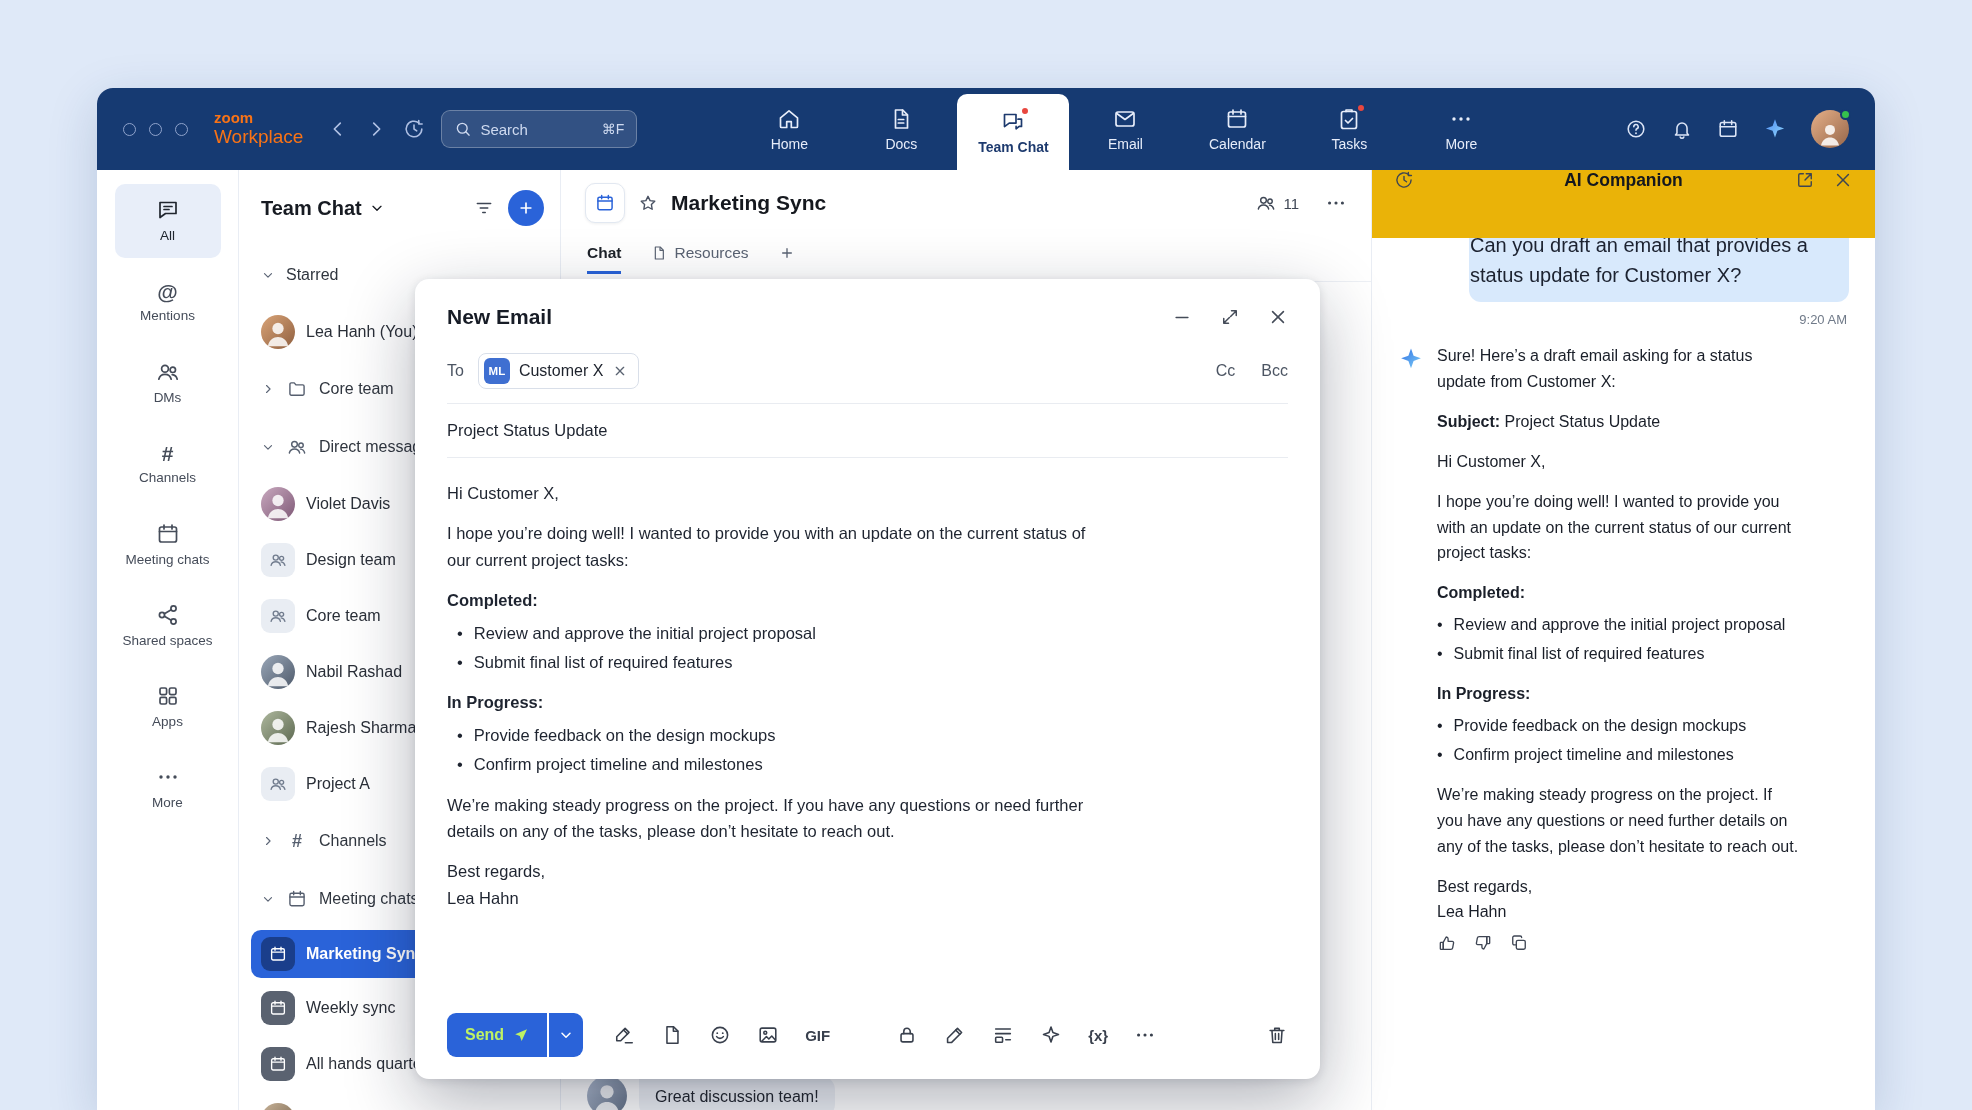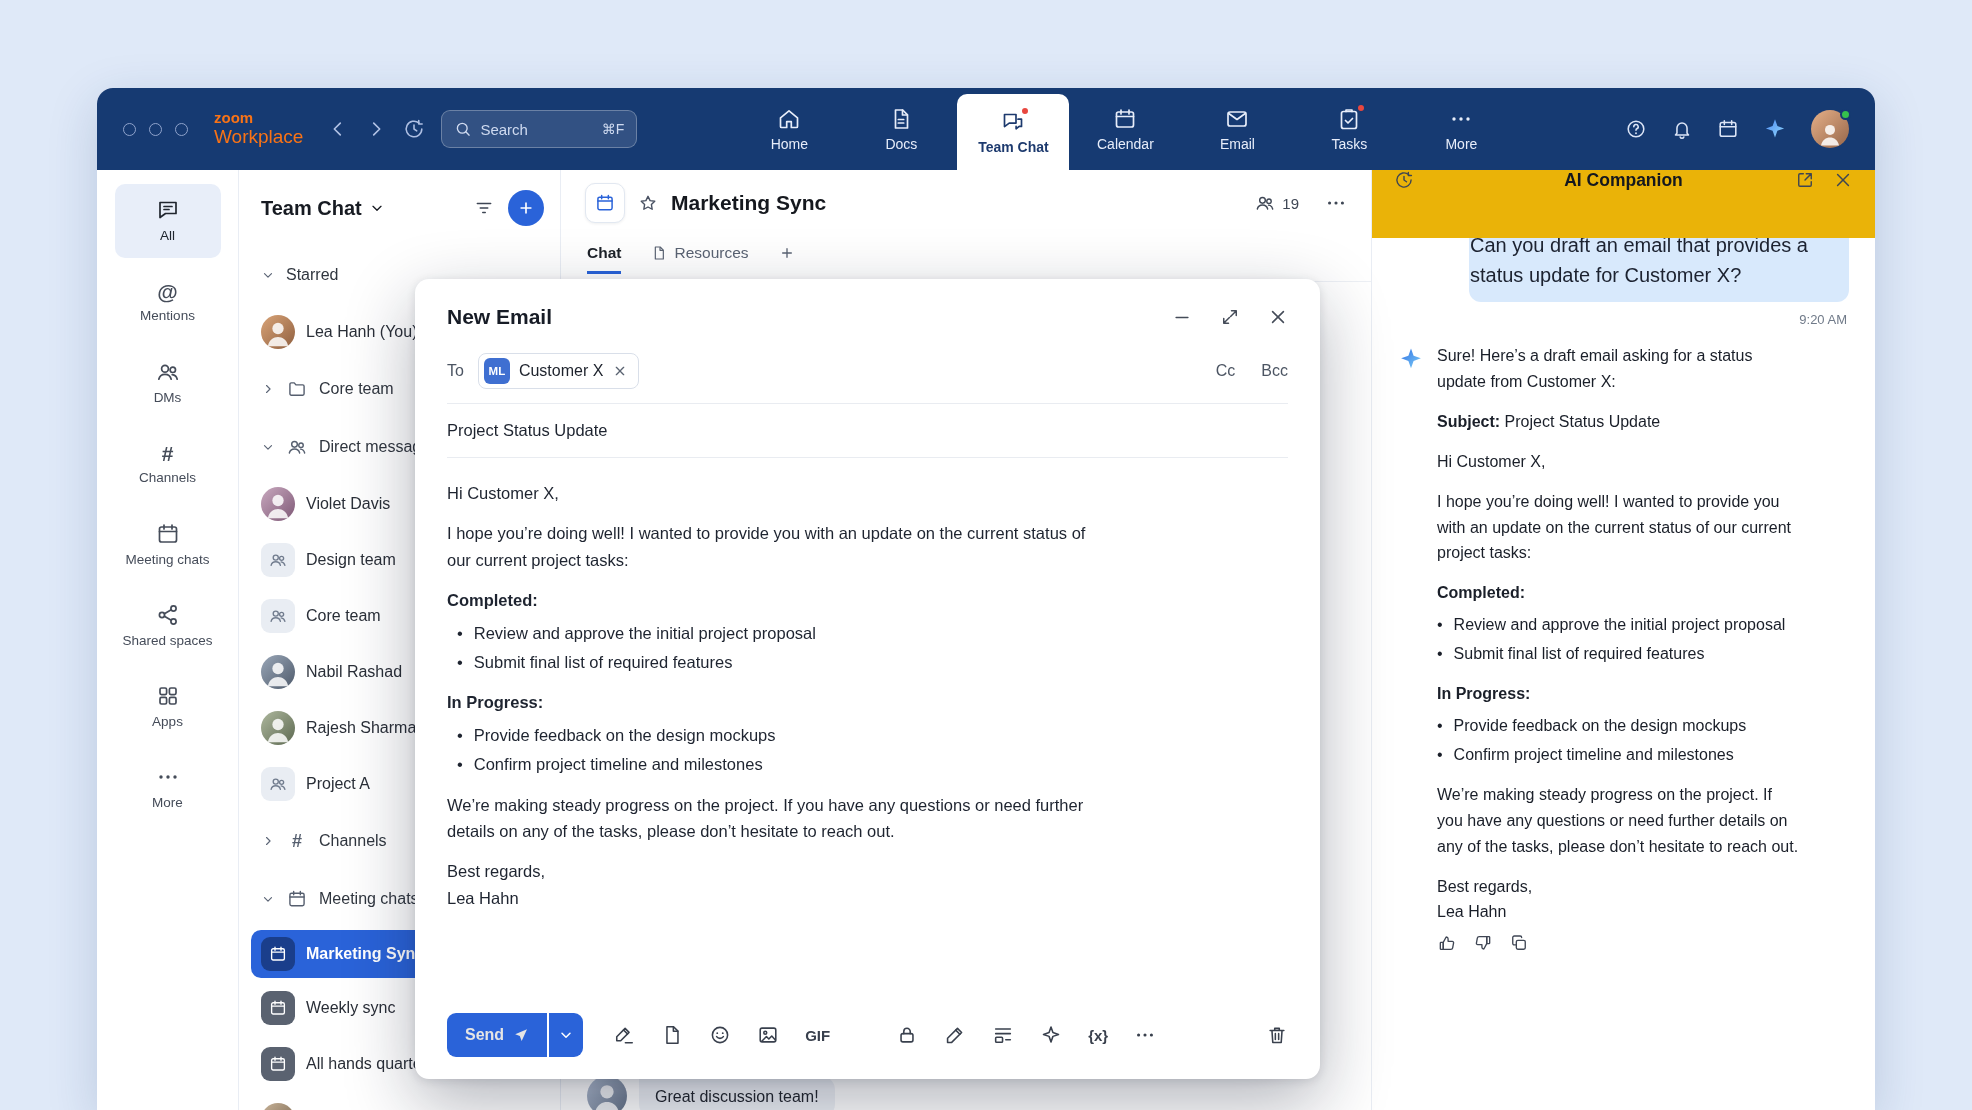--- a/index.html
+++ b/index.html
@@ -131,21 +131,21 @@
   .ccbcc { margin-left:auto; display:flex; gap:26px; }
   .ccbcc > span { cursor:pointer; }
   .hr { height:1px; background:#e9ecf1; margin:0 32px; }
   .subject-row { padding:17px 32px; font-size:16.5px; font-weight:500; color:#1e2430; cursor:text; }
   .m-body { padding:22px 32px 0; font-size:16.5px; color:#1e2430; line-height:1.6; cursor:text; }
   .m-body .inner { max-width:650px; }
   .m-body p { margin:0 0 14px; }
   .sign { margin-top:38px; }
   .m-toolbar { position:absolute; left:32px; right:32px; bottom:22px; display:flex; align-items:center; gap:26px; color:#39404d; }
   .send-group { display:flex; gap:2px; margin-right:4px; }
-  .send-btn { background:#2a63d9; color:#e5e5e5; border:none; height:44px; padding:0 18px; border-radius:9px 0 0 9px; font-size:16px; font-weight:600; font-family:inherit; display:flex; align-items:center; gap:9px; cursor:pointer; }
+  .send-btn { background:#2a63d9; color:#bef264; border:none; height:44px; padding:0 18px; border-radius:9px 0 0 9px; font-size:16px; font-weight:600; font-family:inherit; display:flex; align-items:center; gap:9px; cursor:pointer; }
   .send-dd { background:#2a63d9; color:#fff; border:none; width:34px; height:44px; border-radius:0 9px 9px 0; display:flex; align-items:center; justify-content:center; cursor:pointer; }
   .tb-ic { cursor:pointer; display:flex; align-items:center; }
   .tb-txt { font-size:15px; font-weight:700; cursor:pointer; }
   .tb-gap { width:14px; }
   .tb-trash { margin-left:auto; cursor:pointer; }
 </style>
 </head>
 <body>
 
 <div class="window">
@@ -215,34 +215,34 @@
               <path d="M3.5 4.5H15v8.6H8.2l-4.7 3.5z"></path>
               <path d="M17 9.2h3.5v7.2h-2.3l-3.1 2.4v-2.4"></path>
             </svg>
           <span class="nbadge"></span>
         </span>
         <span>Team Chat</span>
       </div>
       <div class="nav-item">
         <span class="nicon">
           <svg class="ic24" viewBox="0 0 24 24" fill="none" stroke="currentColor" stroke-width="1.7" stroke-linecap="round" stroke-linejoin="round">
+              <rect x="3" y="5" width="18" height="14" rx="2"></rect>
+              <path d="m3.8 6.5 8.2 6 8.2-6"></path>
+            </svg>
+        </span>
+        <span>Email</span>
+      </div>
+      <div class="nav-item">
+        <span class="nicon">
+          <svg class="ic24" viewBox="0 0 24 24" fill="none" stroke="currentColor" stroke-width="1.7" stroke-linecap="round" stroke-linejoin="round">
               <rect x="3.5" y="5" width="17" height="15" rx="2"></rect>
               <path d="M3.5 9.5h17M8 3v4M16 3v4"></path>
             </svg>
         </span>
         <span>Calendar</span>
-      </div>
-      <div class="nav-item">
-        <span class="nicon">
-          <svg class="ic24" viewBox="0 0 24 24" fill="none" stroke="currentColor" stroke-width="1.7" stroke-linecap="round" stroke-linejoin="round">
-              <rect x="3" y="5" width="18" height="14" rx="2"></rect>
-              <path d="m3.8 6.5 8.2 6 8.2-6"></path>
-            </svg>
-        </span>
-        <span>Email</span>
       </div>
       <div class="nav-item">
         <span class="nicon">
           <svg class="ic24" viewBox="0 0 24 24" fill="none" stroke="currentColor" stroke-width="1.7" stroke-linecap="round" stroke-linejoin="round">
               <rect x="4.5" y="4.5" width="15" height="17" rx="2"></rect>
               <path d="M9 4.5V3h6v1.5"></path>
               <path d="m8.5 13.5 2.5 2.5 4.5-4.5"></path>
             </svg>
           <span class="nbadge"></span>
         </span>
@@ -593,21 +593,21 @@
         </span>
         <span class="chat-title">Marketing Sync</span>
         <span class="ch-right">
           <span class="members">
             <svg class="ic20" viewBox="0 0 24 24" fill="none" stroke="currentColor" stroke-width="1.7" stroke-linecap="round" stroke-linejoin="round">
                 <circle cx="9" cy="8.8" r="3.4"></circle>
                 <path d="M2.8 19.2c.7-3.2 3-4.9 6.2-4.9s5.5 1.7 6.2 4.9"></path>
                 <circle cx="16.8" cy="9.8" r="2.7"></circle>
                 <path d="M16.2 14.6c2.7.3 4.4 1.8 5 4.6"></path>
               </svg>
-            <span>19</span>
+            <span>11</span>
           </span>
           <span>
             <svg class="ic22" viewBox="0 0 24 24">
                 <circle cx="5" cy="12" r="1.7" fill="currentColor"></circle>
                 <circle cx="12" cy="12" r="1.7" fill="currentColor"></circle>
                 <circle cx="19" cy="12" r="1.7" fill="currentColor"></circle>
               </svg>
           </span>
         </span>
       </div>

